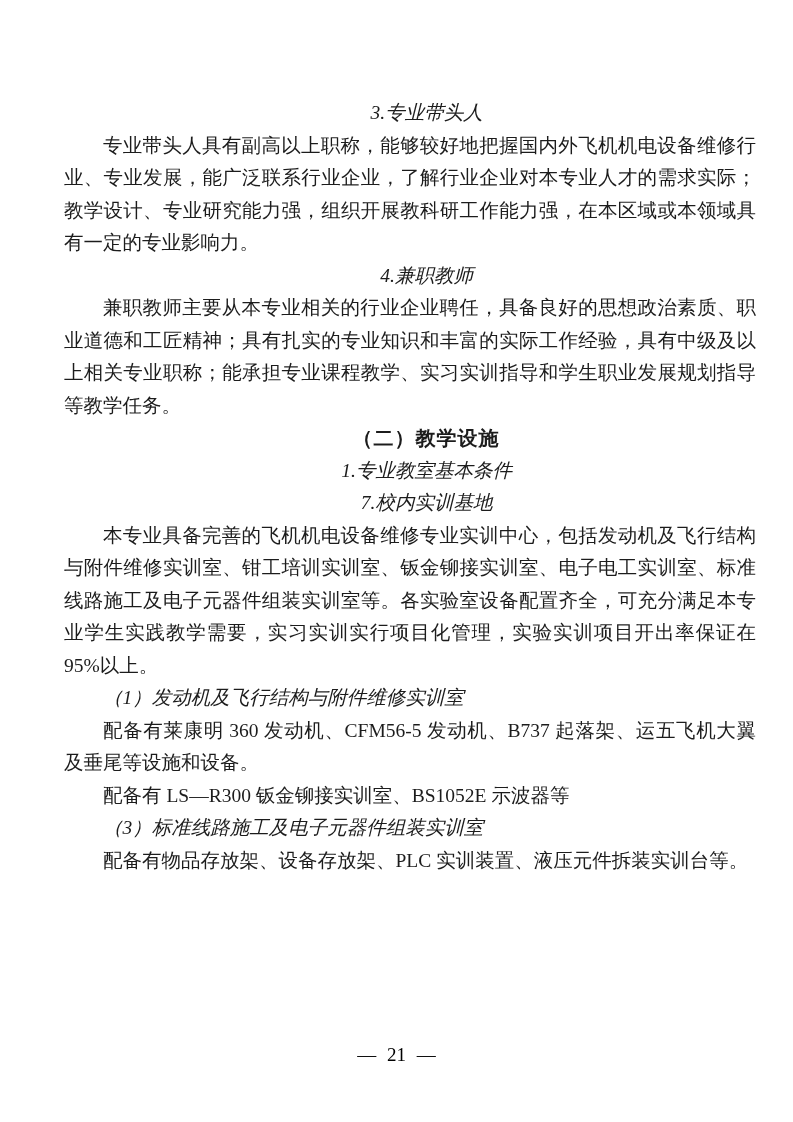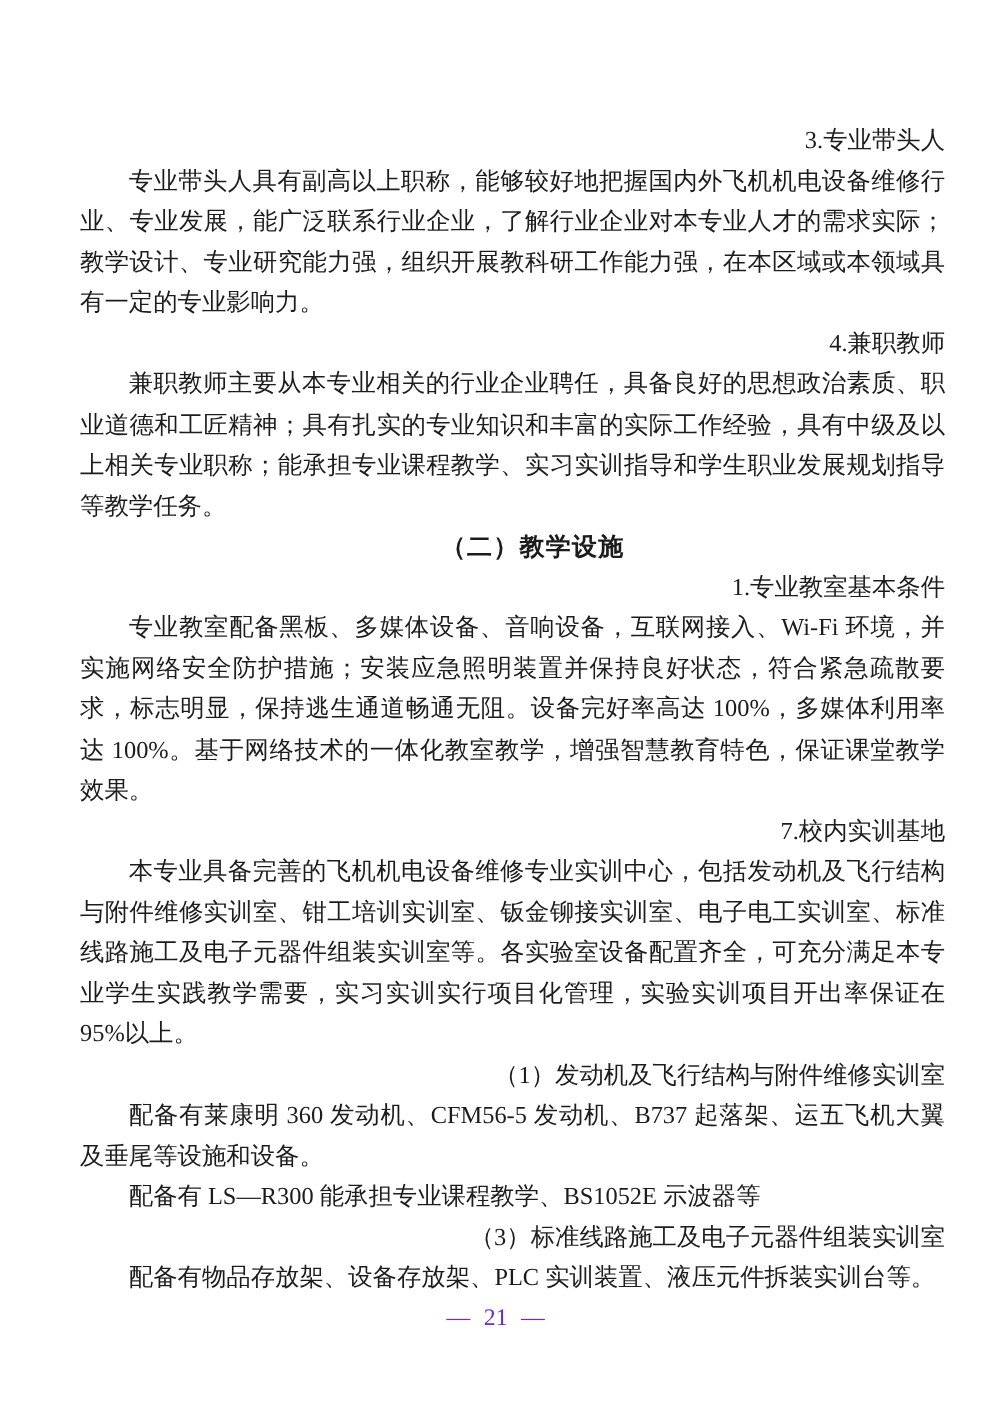--- a/index.html
+++ b/index.html
@@ -26,59 +26,60 @@
     margin: 0;
     font-size: 19.5px;
     line-height: 32.5px;
     text-align: justify;
     text-justify: inter-ideograph;
     text-indent: 2em;
     word-break: normal;
   }
   .content p.h-num {
     text-indent: 1.7em;
-    text-align: right;
+    text-align: center;
+    font-style: italic;
   }
   .content p.h-paren {
-    text-align: right;
+    text-align: left;
+    font-style: italic;
   }
   .content p.h-bold {
     text-indent: 1.6em;
     text-align: center;
     font-weight: 700;
     font-family: "Liberation Sans", "DejaVu Sans", sans-serif;
     font-size: 20px;
     letter-spacing: 1px;
   }
   .page-number {
     position: absolute;
     top: 1043px;
     left: 0;
     width: 100%;
     text-align: center;
     font-size: 19px;
     line-height: 24px;
     word-spacing: 6px;
-    color: #6d28d9;
+    color: #000000;
   }
 </style>
 </head>
 <body>
 
 <div class="page">
   <div class="content">
     <p class="h-num">3.专业带头人</p>
     <p class="para">专业带头人具有副高以上职称，能够较好地把握国内外飞机机电设备维修行业、专业发展，能广泛联系行业企业，了解行业企业对本专业人才的需求实际；教学设计、专业研究能力强，组织开展教科研工作能力强，在本区域或本领域具有一定的专业影响力。</p>
     <p class="h-num">4.兼职教师</p>
     <p class="para">兼职教师主要从本专业相关的行业企业聘任，具备良好的思想政治素质、职业道德和工匠精神；具有扎实的专业知识和丰富的实际工作经验，具有中级及以上相关专业职称；能承担专业课程教学、实习实训指导和学生职业发展规划指导等教学任务。</p>
     <p class="h-bold">（二）教学设施</p>
     <p class="h-num">1.专业教室基本条件</p>
-    <p class="para">专业教室配备黑板、多媒体设备、音响设备，互联网接入、Wi-Fi 环境，并实施网络安全防护措施；安装应急照明装置并保持良好状态，符合紧急疏散要求，标志明显，保持逃生通道畅通无阻。设备完好率高达 100%，多媒体利用率达 100%。基于网络技术的一体化教室教学，增强智慧教育特色，保证课堂教学效果。</p>
     <p class="h-num">7.校内实训基地</p>
     <p class="para">本专业具备完善的飞机机电设备维修专业实训中心，包括发动机及飞行结构与附件维修实训室、钳工培训实训室、钣金铆接实训室、电子电工实训室、标准线路施工及电子元器件组装实训室等。各实验室设备配置齐全，可充分满足本专业学生实践教学需要，实习实训实行项目化管理，实验实训项目开出率保证在95%以上。</p>
     <p class="h-paren">（1）发动机及飞行结构与附件维修实训室</p>
     <p class="para">配备有莱康明 360 发动机、CFM56-5 发动机、B737 起落架、运五飞机大翼及垂尾等设施和设备。</p>
-    <p class="para">配备有 LS—R300 能承担专业课程教学、BS1052E 示波器等</p>
+    <p class="para">配备有 LS—R300 钣金铆接实训室、BS1052E 示波器等</p>
     <p class="h-paren">（3）标准线路施工及电子元器件组装实训室</p>
     <p class="para">配备有物品存放架、设备存放架、PLC 实训装置、液压元件拆装实训台等。</p>
   </div>
   <div class="page-number">— 21 —</div>
 </div>
 
 </body></html>

